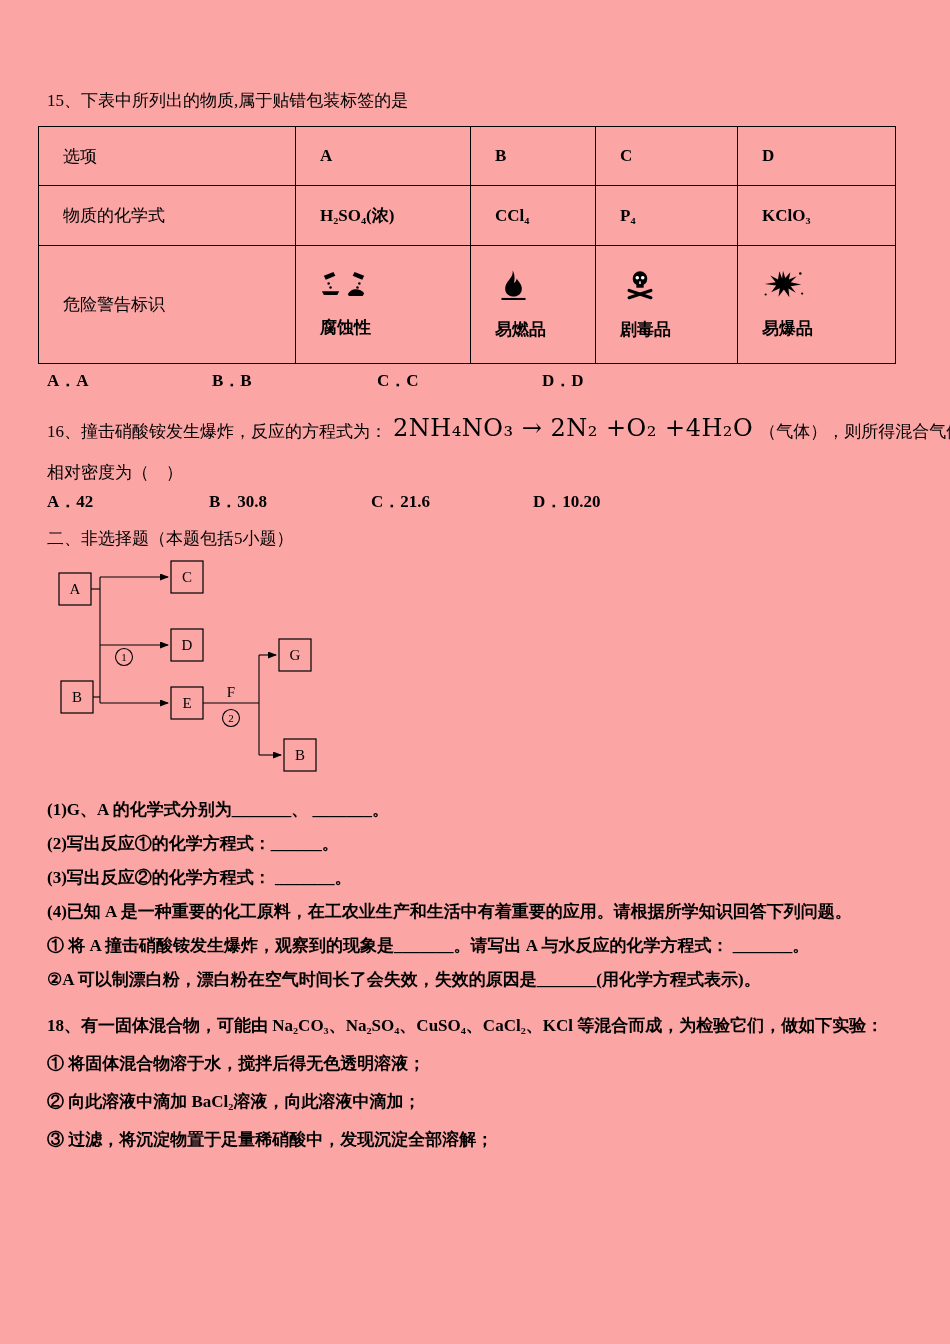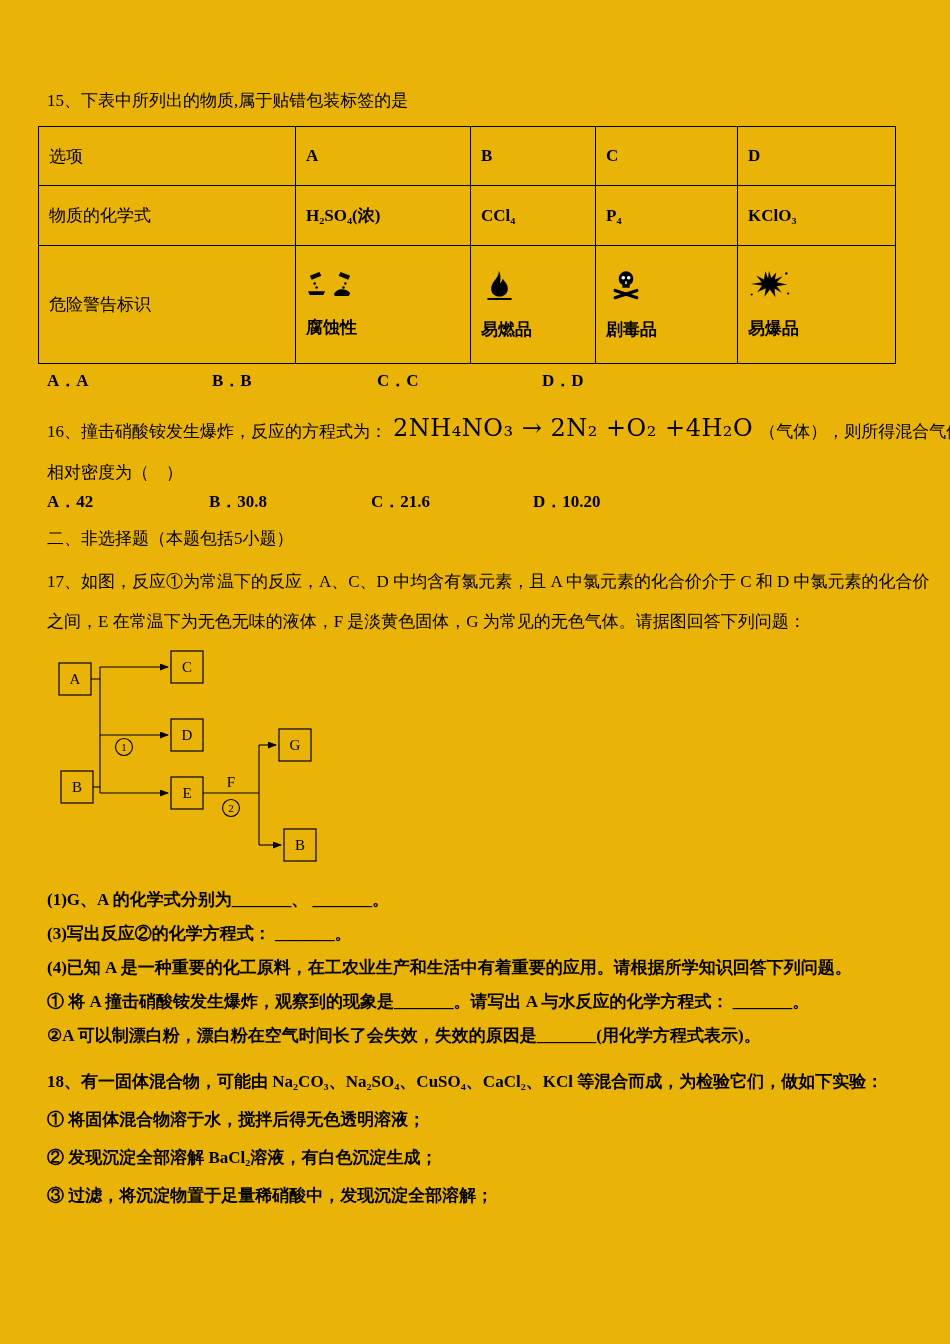--- a/index.html
+++ b/index.html
@@ -7,37 +7,37 @@
   body {
     width: 950px; height: 1344px;
     font-family: "Liberation Serif", "DejaVu Serif", serif;
     font-size: 17px; color: #000;
   }
   .page {
     position: relative;
     width: 950px; height: 1344px;
     padding: 89px 50px 0 38px;
     overflow: hidden;
-    background: #eab308;
+    background: #fca5a5;
   }
   .nw { white-space: nowrap; }
   .indent { padding-left: 9px; }
   .b { font-weight: bold; }
   .stem { line-height: 24px; }
 
   
   table.hazard {
     border-collapse: collapse;
     table-layout: fixed;
     width: 857px;
     margin-top: 13px;
   }
   table.hazard td {
     border: 1.5px solid #000;
-    padding: 4px 10px;
+    padding: 4px 24px;
     vertical-align: middle;
     font-size: 17px;
   }
   tr.rh1 td { height: 59px; }
   tr.rh2 td { height: 60px; }
   tr.rh3 td { height: 118px; }
   td.hz { vertical-align: top; padding-top: 13px; }
   .hzwrap { display: flex; flex-direction: column; align-items: flex-start; gap: 17px; }
   .hzicon { display: inline-block; line-height: 0; }
 
@@ -185,24 +185,20 @@
   <div class="q16line1 indent nw">
     <span>16、撞击硝酸铵发生爆炸，反应的方程式为：</span><span class="eq">2NH₄NO₃ → 2N₂ +O₂ +4H₂O</span><span>（气体），则所得混合气体对氢气的</span>
   </div>
   <div class="q16line2 indent nw">相对密度为（　）</div>
   <div class="opts indent nw">
     <span class="opt16 b">A．42</span><span class="opt16 b">B．30.8</span><span class="opt16 b">C．21.6</span><span class="b">D．10.20</span>
   </div>
 
   <div class="section-h indent nw">二、非选择题（本题包括5小题）</div>
 
-  <div class="q17stem">
-    <div class="ln indent nw">17、如图，反应①为常温下的反应，A、C、D 中均含有氯元素，且 A 中氯元素的化合价介于 C 和 D 中氯元素的化合价</div>
-    <div class="ln indent nw">之间，E 在常温下为无色无味的液体，F 是淡黄色固体，G 为常见的无色气体。请据图回答下列问题：</div>
-  </div>
 
   <svg class="diagram" width="290" height="225" viewBox="0 0 290 225">
     <defs>
       <marker id="arr" markerWidth="9" markerHeight="8" refX="8" refY="3.5" orient="auto" markerUnits="userSpaceOnUse">
         <path d="M0,0 L9,3.5 L0,7 Z" fill="#000"></path>
       </marker>
     </defs>
     <g fill="none" stroke="#000" stroke-width="1.2">
       <rect x="5" y="17" width="32" height="32"></rect>
       <rect x="7" y="125" width="32" height="32"></rect>
@@ -235,26 +231,27 @@
       <text class="dl" x="241" y="104">G</text>
       <text class="dl" x="246" y="204">B</text>
       <text class="dd" x="70" y="105">1</text>
       <text class="dd" x="177" y="166">2</text>
       <text class="dl" x="177" y="141">F</text>
     </g>
   </svg>
 
   <div class="parts">
     <div class="ln indent nw">(1)G、A 的化学式分别为_______、 _______。</div>
+    <div class="ln indent nw">(2)写出反应①的化学方程式：______。</div>
     <div class="ln indent nw">(3)写出反应②的化学方程式： _______。</div>
     <div class="ln indent nw">(4)已知 A 是一种重要的化工原料，在工农业生产和生活中有着重要的应用。请根据所学知识回答下列问题。</div>
     <div class="ln indent nw">① 将 A 撞击硝酸铵发生爆炸，观察到的现象是_______。请写出 A 与水反应的化学方程式： _______。</div>
     <div class="ln indent nw">②A 可以制漂白粉，漂白粉在空气时间长了会失效，失效的原因是_______(用化学方程式表示)。</div>
   </div>
 
   <div class="q18">
     <div class="ln indent nw">18、有一固体混合物，可能由 Na₂CO₃、Na₂SO₄、CuSO₄、CaCl₂、KCl 等混合而成，为检验它们，做如下实验：</div>
     <div class="ln indent nw">① 将固体混合物溶于水，搅拌后得无色透明溶液；</div>
-    <div class="ln indent nw">② 发现沉淀全部溶解 BaCl₂溶液，有白色沉淀生成；</div>
+    <div class="ln indent nw">② 向此溶液中滴加 BaCl₂溶液，向此溶液中滴加；</div>
     <div class="ln indent nw">③ 过滤，将沉淀物置于足量稀硝酸中，发现沉淀全部溶解；</div>
   </div>
 
 </div>
 
 </body></html>

